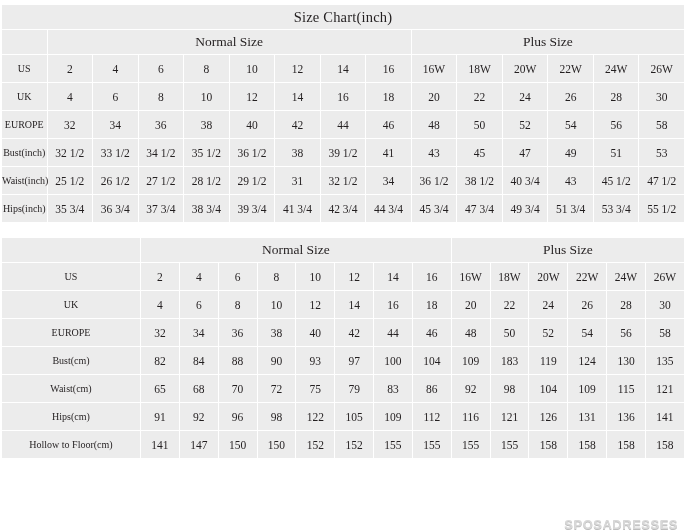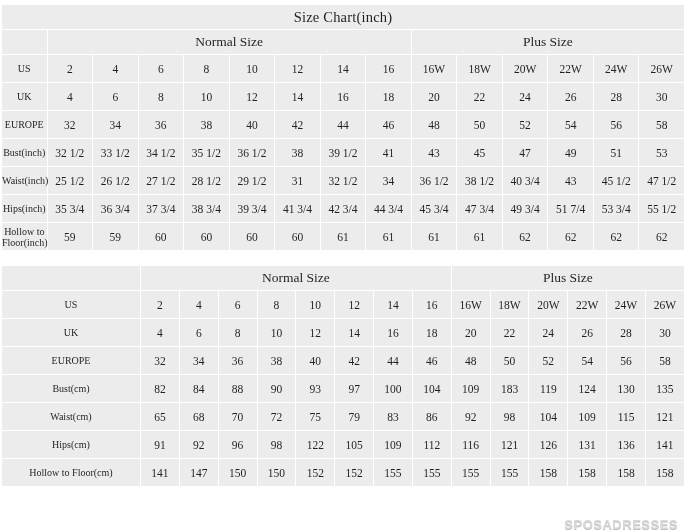--- a/index.html
+++ b/index.html
@@ -187,42 +187,25 @@
         <td class="val-cell">36 3/4</td>
         <td class="val-cell">37 3/4</td>
         <td class="val-cell">38 3/4</td>
         <td class="val-cell">39 3/4</td>
         <td class="val-cell">41 3/4</td>
         <td class="val-cell">42 3/4</td>
         <td class="val-cell">44 3/4</td>
         <td class="val-cell">45 3/4</td>
         <td class="val-cell">47 3/4</td>
         <td class="val-cell">49 3/4</td>
-        <td class="val-cell">51 7/4</td>
+        <td class="val-cell">51 3/4</td>
         <td class="val-cell">53 3/4</td>
         <td class="val-cell">55 1/2</td>
       </tr>
 
-      <tr>
-        <td class="rowlabel-cell">Hollow to Floor(inch)</td>
-        <td class="val-cell">59</td>
-        <td class="val-cell">59</td>
-        <td class="val-cell">60</td>
-        <td class="val-cell">60</td>
-        <td class="val-cell">60</td>
-        <td class="val-cell">60</td>
-        <td class="val-cell">61</td>
-        <td class="val-cell">61</td>
-        <td class="val-cell">61</td>
-        <td class="val-cell">61</td>
-        <td class="val-cell">62</td>
-        <td class="val-cell">62</td>
-        <td class="val-cell">62</td>
-        <td class="val-cell">62</td>
-      </tr>
     </tbody>
   </table>
 
   <table class="chart-block second">
     <tbody>
       <tr>
         <td class="blank-cell" style="width:138px;"></td>
         <td class="group-cell" colspan="8">Normal Size</td>
         <td class="group-cell" colspan="6">Plus Size</td>
       </tr>

